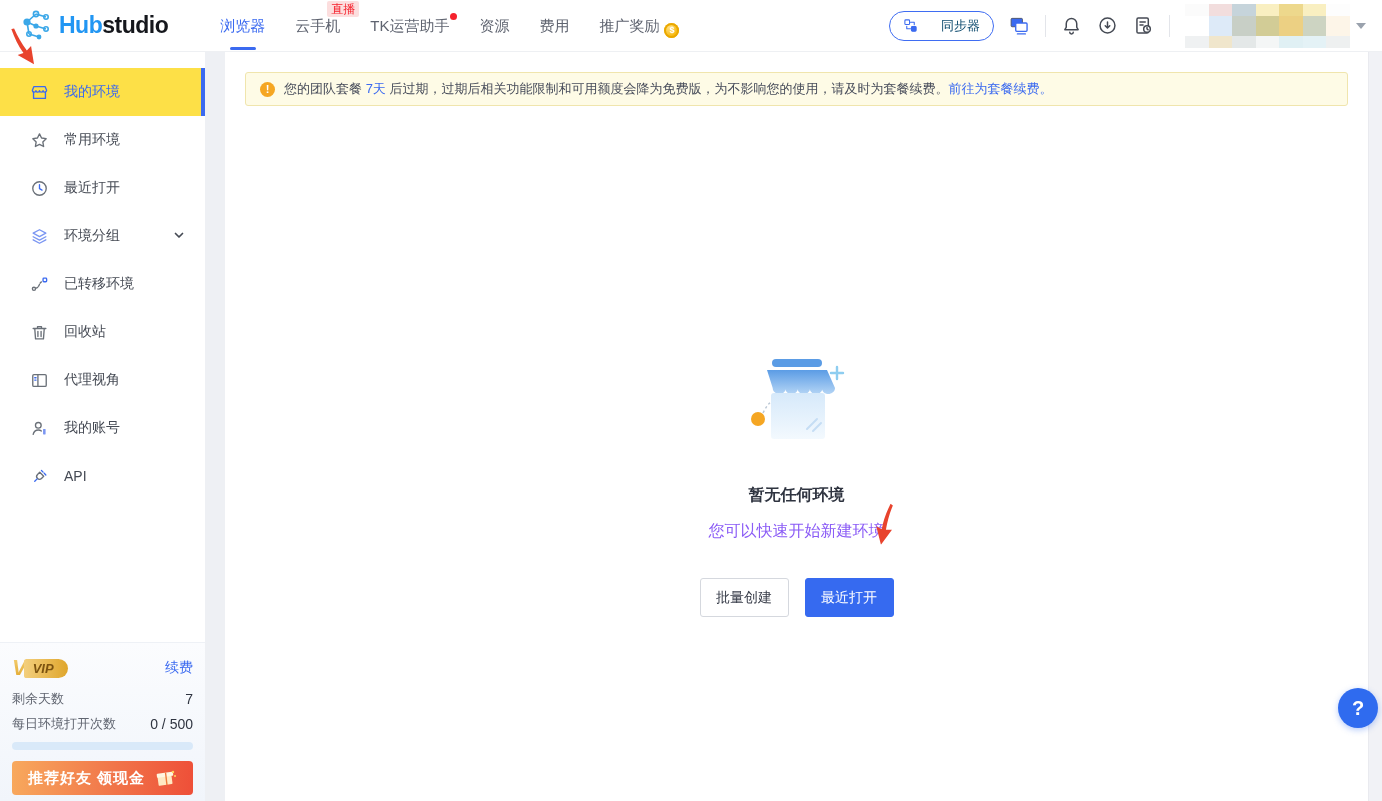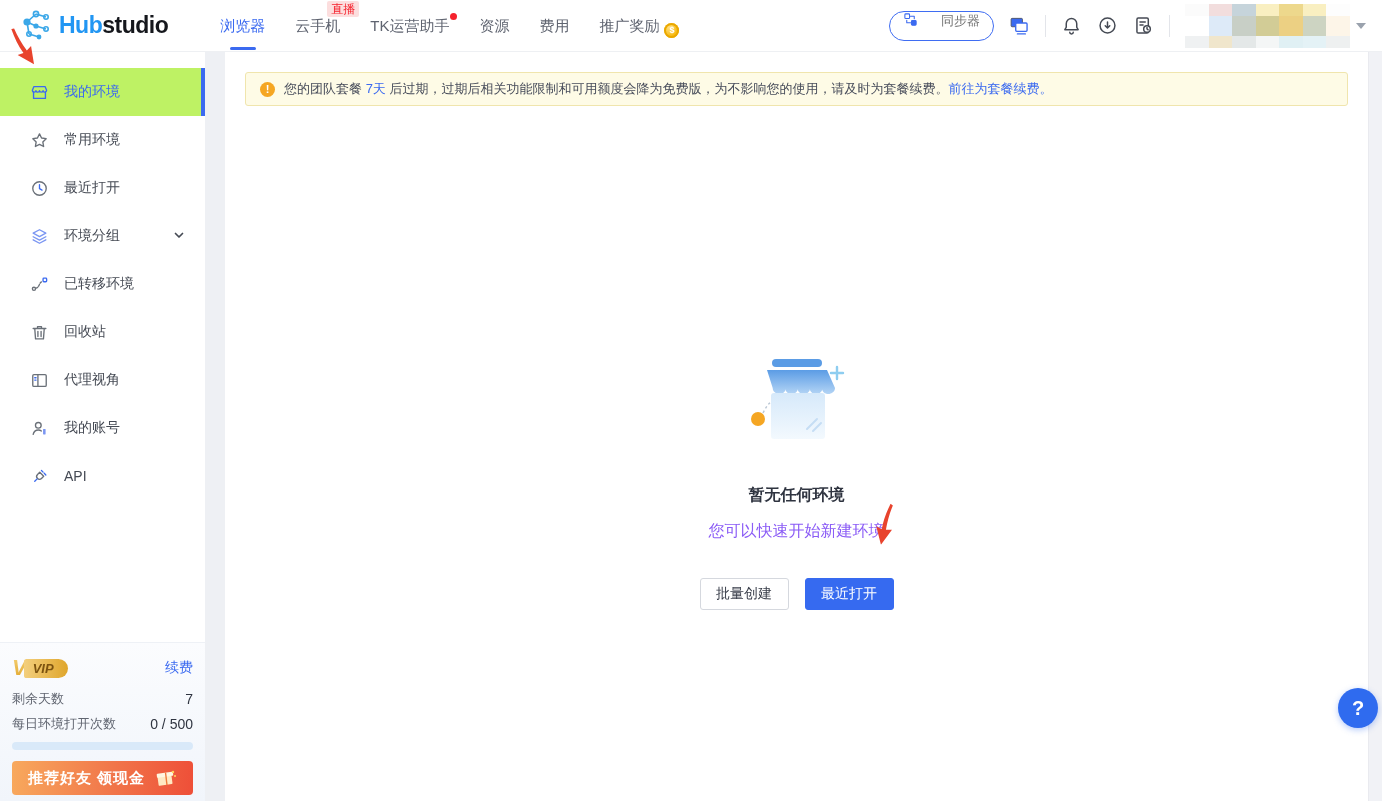--- a/index.html
+++ b/index.html
@@ -41,23 +41,23 @@
     border-radius:50%; background:#f5222d;
   }
   .coin {
     display:inline-block; width:15px; height:15px; border-radius:50%;
     background:radial-gradient(circle at 35% 30%, #ffe084, #f7b500 70%);
     box-shadow:inset 0 0 0 2px #eaa800; vertical-align:-2px; margin-left:5px;
     color:#fff; font-size:9px; font-weight:bold; text-align:center; line-height:15px;
   }
   .header-right { margin-left:auto; display:flex; align-items:center; gap:15px; margin-right:16px; }
   .sync-pill {
-    display:flex; gap:23px;
+    display:flex; align-items:center; gap:23px;
     border:1px solid #3f6df2; border-radius:15px; height:30px; padding:0 13px;
-    color:#737373; font-size:13px; background:#fff; cursor:pointer; white-space:nowrap;
+    color:#0c4a6e; font-size:13px; background:#fff; cursor:pointer; white-space:nowrap;
   }
   .sync-pill svg { width:15px; height:15px; }
   .screens-icon svg { width:25px; height:25px; display:block; }
   .icon-btn { cursor:pointer; display:flex; }
   .icon-btn svg { width:21px; height:21px; stroke:#4a4f5a; }
   .v-div { width:1px; height:22px; background:#e3e5ea; }
   .account { display:flex; align-items:center; gap:6px; cursor:pointer; }
   #mosaic {
     width:165px; height:44px; display:grid;
     grid-template-columns:repeat(7,1fr); grid-template-rows:12px 20px 12px;
@@ -70,21 +70,21 @@
   .sidebar {
     position:absolute; top:52px; left:0; bottom:0; width:205px;
     background:#fff; z-index:2;
   }
   .menu { padding-top:16px; }
   .menu-item {
     position:relative; height:48px; display:flex; align-items:center;
     padding-left:30px; gap:15px; font-size:14px; color:#454a54; cursor:pointer;
   }
   .menu-item svg { width:19px; height:19px; flex:none; }
-  .menu-item.active { background:#bef264; color:#3b6af0; }
+  .menu-item.active { background:#fde047; color:#3b6af0; }
   .menu-item.active::after {
     content:""; position:absolute; right:0; top:0; bottom:0; width:4px; background:#3b6af0;
   }
   .chevron { margin-left:auto; margin-right:20px; }
   .chevron svg { width:12px; height:12px; }
   
   .vip-card {
     position:absolute; left:0; right:0; bottom:0;
     padding:12px 12px 6px;
     background:linear-gradient(180deg,#fbfcfe,#f1f5fb);
@@ -129,21 +129,21 @@
     color:#fff; font-weight:bold; font-size:11px; line-height:15px; text-align:center;
   }
   .hl, .banner a { color:#3b6af0; text-decoration:none; cursor:pointer; }
   .empty-wrap {
     position:absolute; top:305px; left:0; right:0;
     display:flex; flex-direction:column; align-items:center;
   }
   .empty-title { margin-top:36px; font-size:16px; font-weight:600; color:#2f3440; }
   .empty-sub { margin-top:15px; font-size:16px; color:#8b5cf6; }
   .btn-row { margin-top:36px; display:flex; gap:16px; }
-  .btn { height:32px; width:89px; border-radius:3px; font-size:14px; cursor:pointer;
+  .btn { height:39px; width:89px; border-radius:3px; font-size:14px; cursor:pointer;
          font-family:inherit; display:flex; align-items:center; justify-content:center; }
   .btn-outline { background:#fff; border:1px solid #d5d8de; color:#383d49; }
   .btn-primary { background:#366af0; border:1px solid #366af0; color:#fff; }
   
   .scroll-strip {
     position:absolute; top:52px; right:0; width:14px; bottom:0;
     background:#f1f2f6; border-left:1px solid #e9eaef; z-index:1;
   }
   .help-fab {
     position:absolute; right:4px; bottom:73px; width:40px; height:40px;

